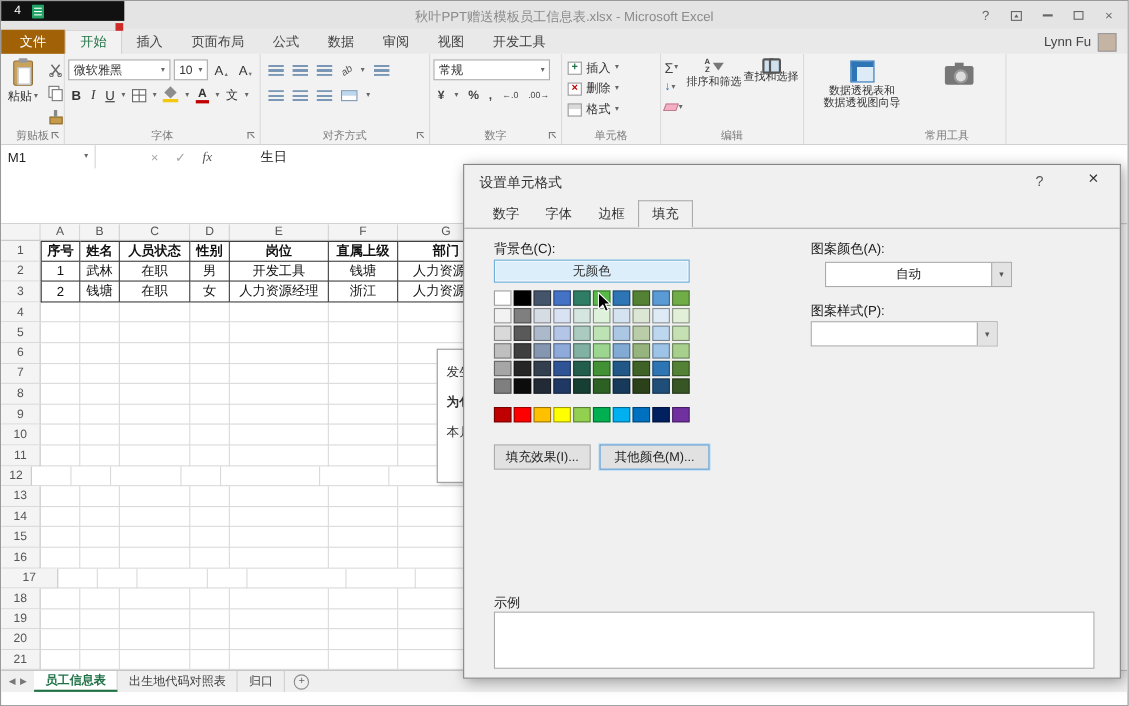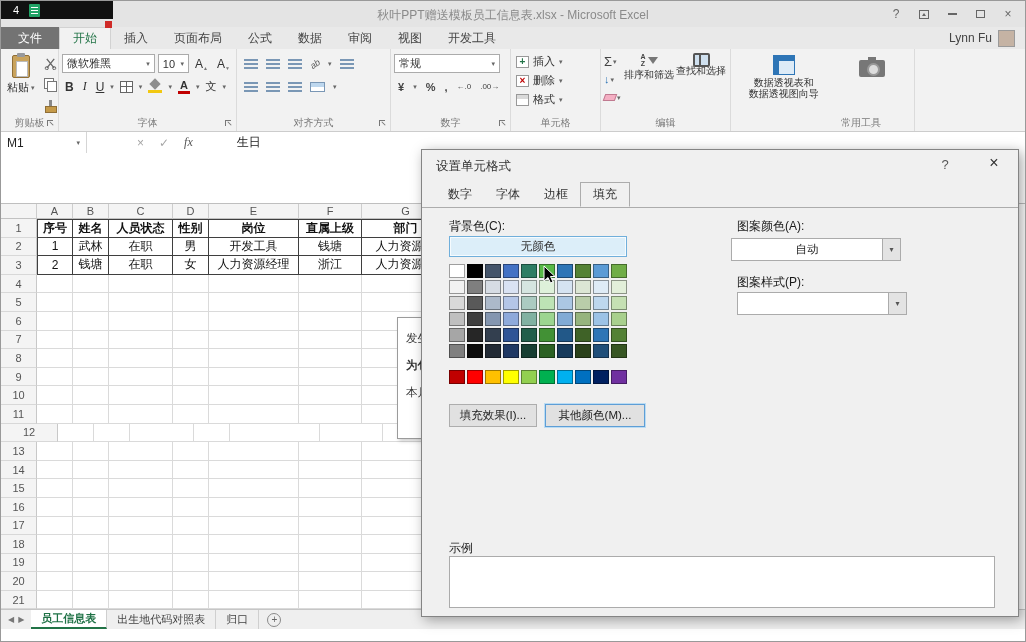--- a/index.html
+++ b/index.html
@@ -20,21 +20,21 @@
   .wc{width:26px;height:18px;display:flex;align-items:center;justify-content:center;color:#666;font-size:12px}
   .ic-min{width:9px;height:2px;background:#666}
   .ic-max{width:9px;height:8px;border:1px solid #666}
   .ic-rib{width:10px;height:9px;border:1px solid #666;position:relative}
   .ic-rib::after{content:'';position:absolute;left:2px;top:2px;width:0;height:0;border-left:2px solid transparent;border-right:2px solid transparent;border-bottom:3px solid #666}
 
   
   .tabrow{position:absolute;left:0;top:26px;width:100%;height:22px;background:#E9E9E9;display:flex}
   #ribbon-tabs{display:flex;height:100%}
   .rtab{padding:0 13px;display:flex;align-items:center;font-size:12px;color:#444;height:100%;white-space:nowrap}
-  .rtab.file{background:#737373;color:#fff;padding:11px 17px}
+  .rtab.file{background:#a16207;color:#fff;padding:11px 17px}
   .rtab.active{background:#F2F2F2;border:1px solid #D2D2D2;border-bottom:none;color:#217346}
   .userbox{margin-left:auto;display:flex;align-items:center;gap:6px;padding-right:10px;font-size:12px;color:#444}
   .avatar{width:17px;height:17px;background:#C5B3A4;border:1px solid #9a9a9a}
 
   
   .ribbon{position:absolute;left:0;top:48px;width:100%;height:83px;background:#F2F2F2;border-bottom:1px solid #CCC;display:flex}
   .rgroup{position:relative;height:100%;border-right:1px solid #DBDBDB;padding:3px 3px 15px}
   .glabel{position:absolute;left:0;right:0;bottom:1px;text-align:center;font-size:10px;color:#7A7A7A;white-space:nowrap}
   .launcher{position:absolute;right:2px;bottom:2px;width:10px;height:10px}
   .launcher::before{content:'';position:absolute;left:1px;top:1px;width:5px;height:5px;border-left:1px solid #777;border-top:1px solid #777}
@@ -152,21 +152,21 @@
   .nocolor{position:absolute;left:27px;top:28px;width:178px;height:21px;background:#DCEEF9;border:1px solid #70AFDB;box-shadow:inset 0 0 0 1px #F6FBFE;display:flex;align-items:center;justify-content:center;font-size:11.5px;color:#333}
   #palette{position:absolute;left:27px;top:56px;display:grid;grid-template-columns:repeat(10,16px);grid-auto-rows:14px;gap:2px}
   #stdrow{position:absolute;left:27px;top:162px;display:grid;grid-template-columns:repeat(10,16px);grid-auto-rows:14px;gap:2px}
   .swatch{width:16px;height:14px;border:1px solid rgba(0,0,0,.38)}
   .dbtn{position:absolute;height:23px;background:#E1E1E1;border:1px solid #ADADAD;font-size:11.5px;color:#222;display:flex;align-items:center;justify-content:center;font-family:inherit}
   #febtn{left:27px;top:196px;width:88px}
   #mcbtn{left:123px;top:196px;width:100px;border-color:#5E9ED6;box-shadow:0 0 0 1px #BBDCF3}
   #pclabel{left:315px;top:10px}
   #pslabel{left:315px;top:66px}
   .combo{position:absolute;width:170px;height:23px;background:#fff;border:1px solid #ABABAB;display:flex}
-  #pccombo{left:309px;top:30px}
+  #pccombo{left:328px;top:30px}
   #pscombo{left:315px;top:84px}
   .cval{flex:1;display:flex;align-items:center;justify-content:center;font-size:11.5px;color:#222}
   .cbtn{width:18px;background:#E3E3E3;border-left:1px solid #ABABAB;display:flex;align-items:center;justify-content:center;font-size:8px;color:#555}
   #smplabel{left:27px;top:332px}
   .samplebox{position:absolute;left:27px;top:348px;width:546px;height:52px;background:#fff;border:1px solid #ABABAB}
 
   .cursor{position:absolute;left:542px;top:264px;z-index:30}
 </style>
 </head>
 <body>
@@ -521,21 +521,21 @@
           <div class="rh" style="width: 36px;">11</div>
           <div class="cell" style="width: 36px;"></div>
           <div class="cell" style="width: 36px;"></div>
           <div class="cell" style="width: 64px;"></div>
           <div class="cell" style="width: 36px;"></div>
           <div class="cell" style="width: 90px;"></div>
           <div class="cell" style="width: 63px;"></div>
           <div class="cell" style="width: 88px;"></div>
         </div>
         <div class="grow">
-          <div class="rh" style="width: 57px;">12</div>
+          <div class="rh" style="width: 28px;">12</div>
           <div class="cell" style="width: 36px;"></div>
           <div class="cell" style="width: 36px;"></div>
           <div class="cell" style="width: 64px;"></div>
           <div class="cell" style="width: 36px;"></div>
           <div class="cell" style="width: 90px;"></div>
           <div class="cell" style="width: 63px;"></div>
           <div class="cell" style="width: 88px;"></div>
         </div>
         <div class="grow">
           <div class="rh" style="width: 36px;">13</div>
@@ -571,21 +571,21 @@
           <div class="rh" style="width: 36px;">16</div>
           <div class="cell" style="width: 36px;"></div>
           <div class="cell" style="width: 36px;"></div>
           <div class="cell" style="width: 64px;"></div>
           <div class="cell" style="width: 36px;"></div>
           <div class="cell" style="width: 90px;"></div>
           <div class="cell" style="width: 63px;"></div>
           <div class="cell" style="width: 88px;"></div>
         </div>
         <div class="grow">
-          <div class="rh" style="width: 36px;">17</div>
+          <div class="rh" style="width: 52px;">17</div>
           <div class="cell" style="width: 36px;"></div>
           <div class="cell" style="width: 36px;"></div>
           <div class="cell" style="width: 64px;"></div>
           <div class="cell" style="width: 36px;"></div>
           <div class="cell" style="width: 90px;"></div>
           <div class="cell" style="width: 63px;"></div>
           <div class="cell" style="width: 88px;"></div>
         </div>
         <div class="grow">
           <div class="rh" style="width: 36px;">18</div>

